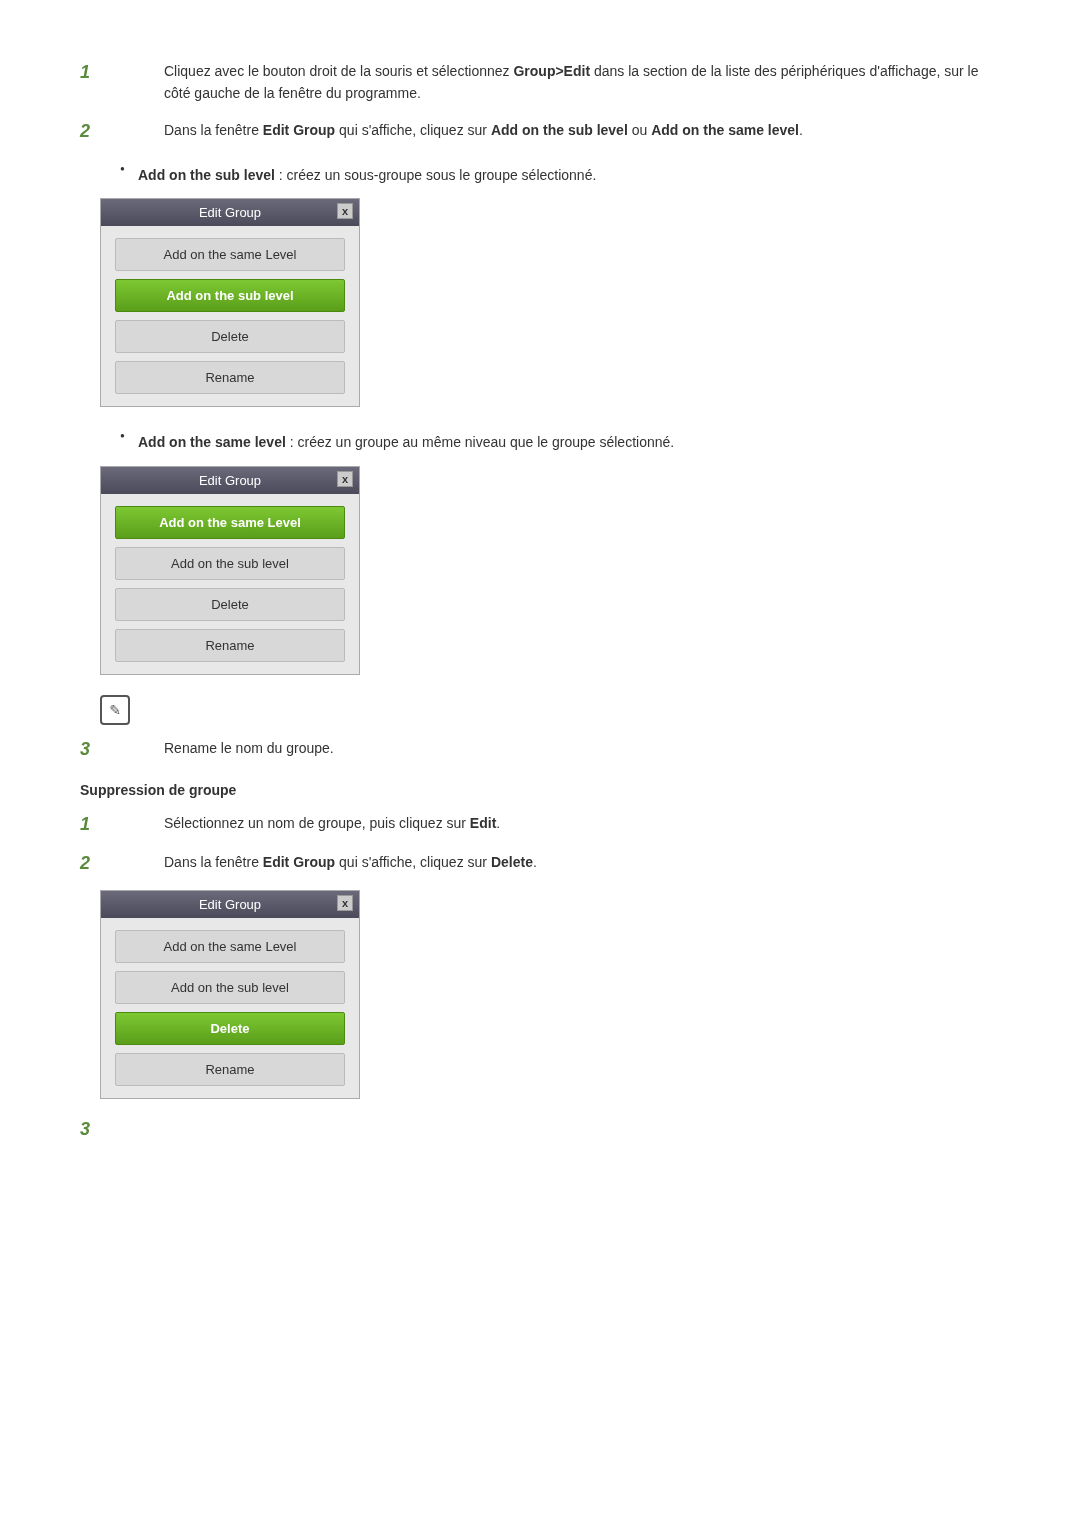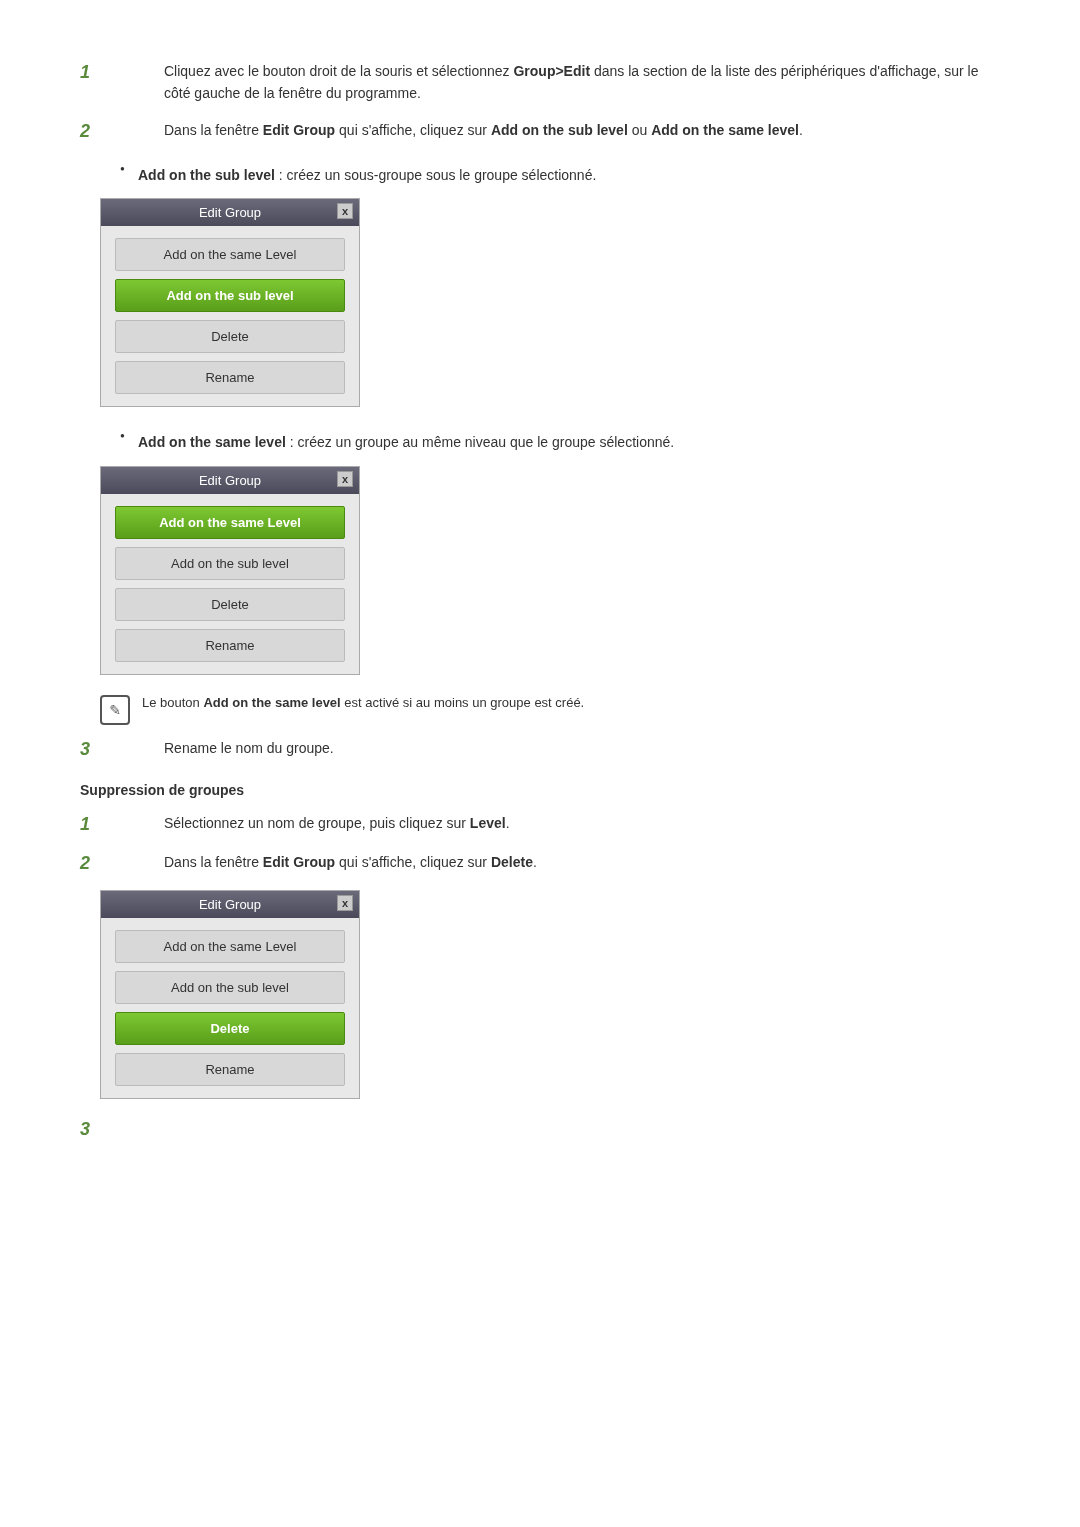--- a/index.html
+++ b/index.html
@@ -174,41 +174,38 @@
       <button class="dialog-btn active-green">Add on the same Level</button>
       <button class="dialog-btn">Add on the sub level</button>
       <button class="dialog-btn">Delete</button>
       <button class="dialog-btn">Rename</button>
     </div>
   </div>
 </div>
 
 <div class="note-box">
   <div class="note-icon">✎</div>
-  <span class="note-text">
-    Le bouton <strong>Add on the same level</strong> est activé si au moins un groupe est créé.
-  </span>
 </div>
 
 <ul class="step-list">
   <li class="step-item">
     <span class="step-number">3</span>
     <span class="step-text">
       Rename le nom du groupe.
     </span>
   </li>
 </ul>
 
-<div class="section-title">Suppression de groupes</div>
+<div class="section-title">Suppression de groupe</div>
 
 <ul class="step-list">
   <li class="step-item">
     <span class="step-number">1</span>
     <span class="step-text">
-      Sélectionnez un nom de groupe, puis cliquez sur <strong>Level</strong>.
+      Sélectionnez un nom de groupe, puis cliquez sur <strong>Edit</strong>.
     </span>
   </li>
   <li class="step-item">
     <span class="step-number">2</span>
     <span class="step-text">
       Dans la fenêtre <strong>Edit Group</strong> qui s'affiche, cliquez sur <strong>Delete</strong>.
     </span>
   </li>
 </ul>
 

